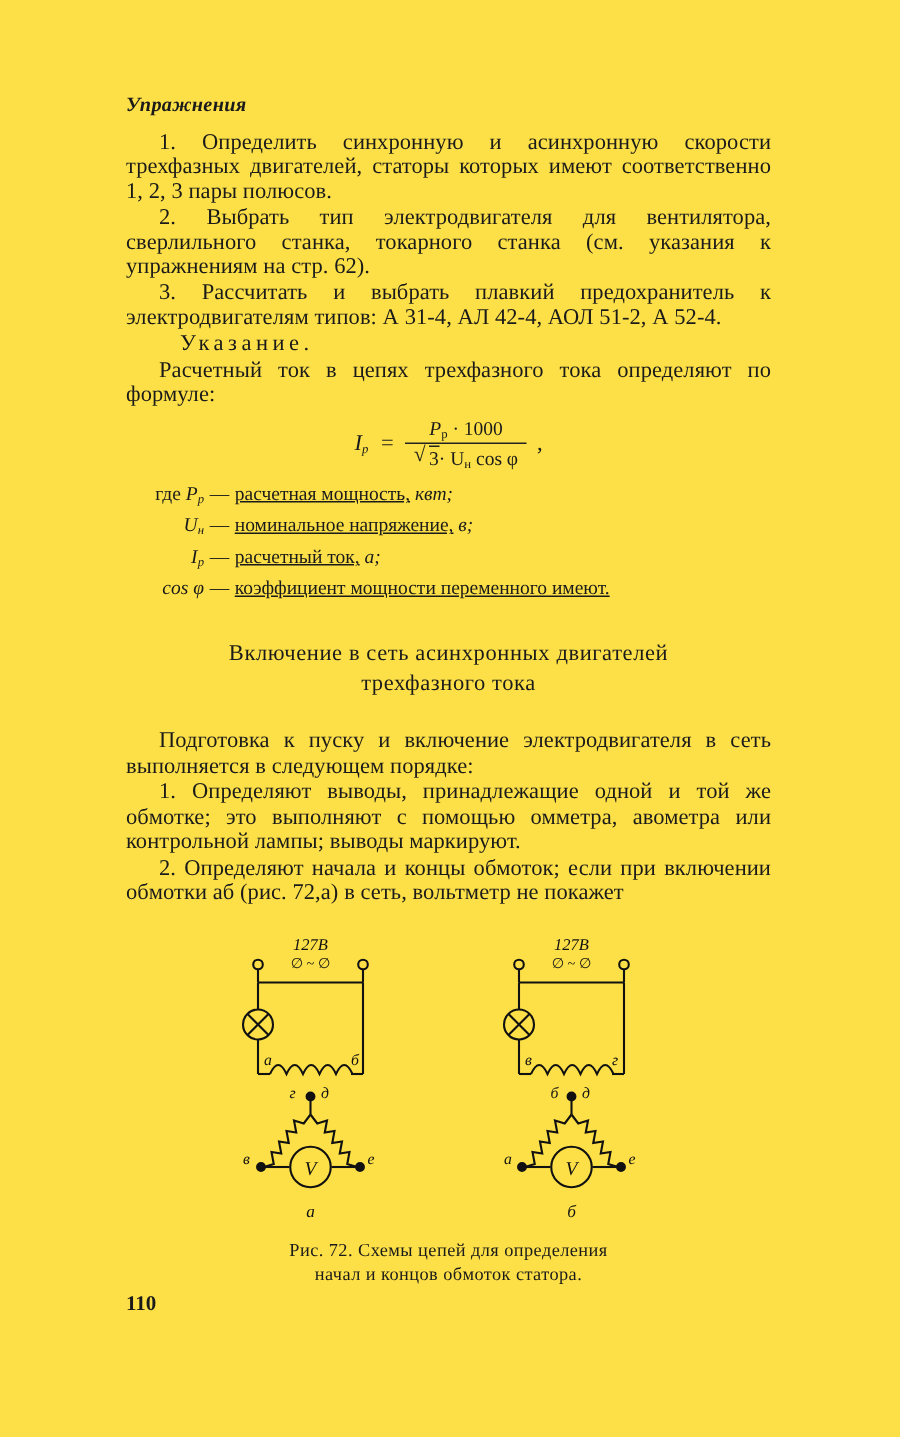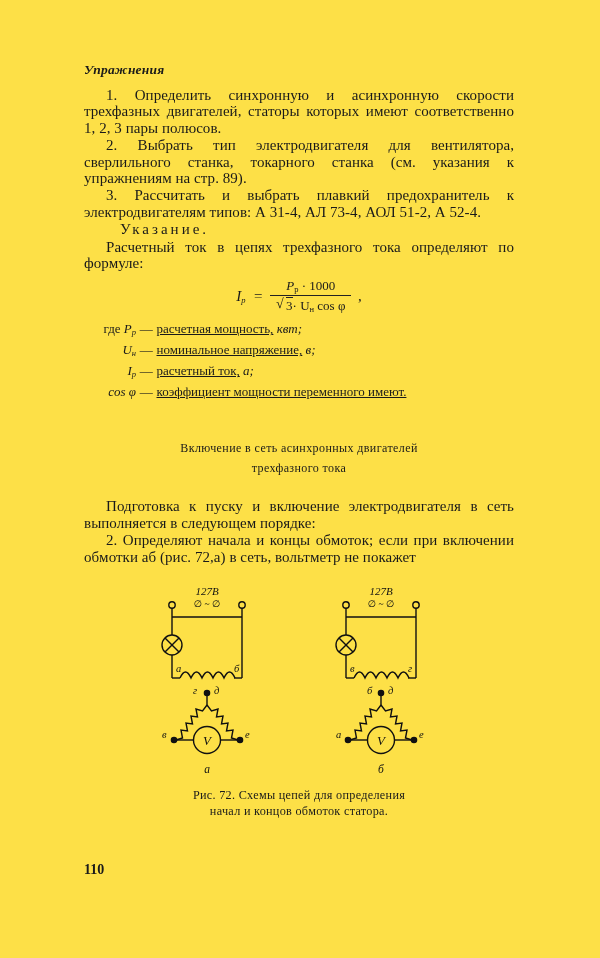--- a/index.html
+++ b/index.html
@@ -123,23 +123,23 @@
   }
   .deflist .dash {
     display: inline-block;
     width: 14px;
     text-align: center;
   }
   .deflist .rhs { font-style: normal; text-decoration: underline; }
   .deflist .ital { font-style: italic; }
   h2.heading {
     text-align: center;
-    font-size: 12px;
+    font-size: 15px;
     font-weight: normal;
-    margin: 38px 0 20px 0;
+    margin: 26px 0 20px 0;
     line-height: 20px;
     letter-spacing: 0.4px;
   }
   .fig-area {
     position: relative;
     margin: 18px 0 0 0;
     height: 236px;
   }
   .caption {
     text-align: center;
@@ -159,22 +159,22 @@
 </style>
 </head>
 <body>
 
 <div class="page">
   <div class="content">
 
     <div class="sect-title">Упражнения</div>
 
     <p class="para">1. Определить синхронную и асинхронную скорости трехфазных двигателей, статоры которых имеют соответственно 1, 2, 3 пары полюсов.</p>
-    <p class="para">2. Выбрать тип электродвигателя для вентилятора, сверлильного станка, токарного станка (см. указания к упражнениям на стр. 89).</p>
-    <p class="para">3. Рассчитать и выбрать плавкий предохранитель к электродвигателям типов: А 31-4, АЛ 73-4, АОЛ 51-2, А 52-4.</p>
+    <p class="para">2. Выбрать тип электродвигателя для вентилятора, сверлильного станка, токарного станка (см. указания к упражнениям на стр. 62).</p>
+    <p class="para">3. Рассчитать и выбрать плавкий предохранитель к электродвигателям типов: А 31-4, АЛ 42-4, АОЛ 51-2, А 52-4.</p>
 
     <p class="para noind">
       <span class="spaced" style="margin-left:36px;">Указание.</span>
     </p>
     <p class="para">Расчетный ток в цепях трехфазного тока определяют по формуле:</p>
 
     <div class="formula-wrap">
       <span class="eq-lhs">
         <span>I</span><sub class="s">р</sub>
       </span>
@@ -216,20 +216,21 @@
         <span class="rhs">коэффициент мощности переменного имеют.</span>
       </span>
     </div>
 
     <h2 class="heading">
       <span>Включение в сеть асинхронных двигателей</span><br>
       <span>трехфазного тока</span>
     </h2>
 
     <p class="para">Подготовка к пуску и включение электродвигателя в сеть выполняется в следующем порядке:</p>
+    <p class="para">1. Определяют выводы, принадлежащие одной и той же обмотке; это выполняют с помощью омметра, авометра или контрольной лампы; выводы маркируют.</p>
     <p class="para">2. Определяют начала и концы обмоток; если при включении  обмотки  аб (рис. 72,а) в сеть, вольтметр не покажет</p>
 
     <div class="fig-area">
       <svg width="430" height="236" viewBox="0 0 430 236">
         <g stroke="#111" stroke-width="1.4" fill="none" font-family="Liberation Serif, serif">
 
           <line x1="88" y1="25" x2="88" y2="34"></line>
           <line x1="158" y1="25" x2="158" y2="34"></line>
           <circle cx="88" cy="22" r="3.2"></circle>
           <circle cx="158" cy="22" r="3.2"></circle>

